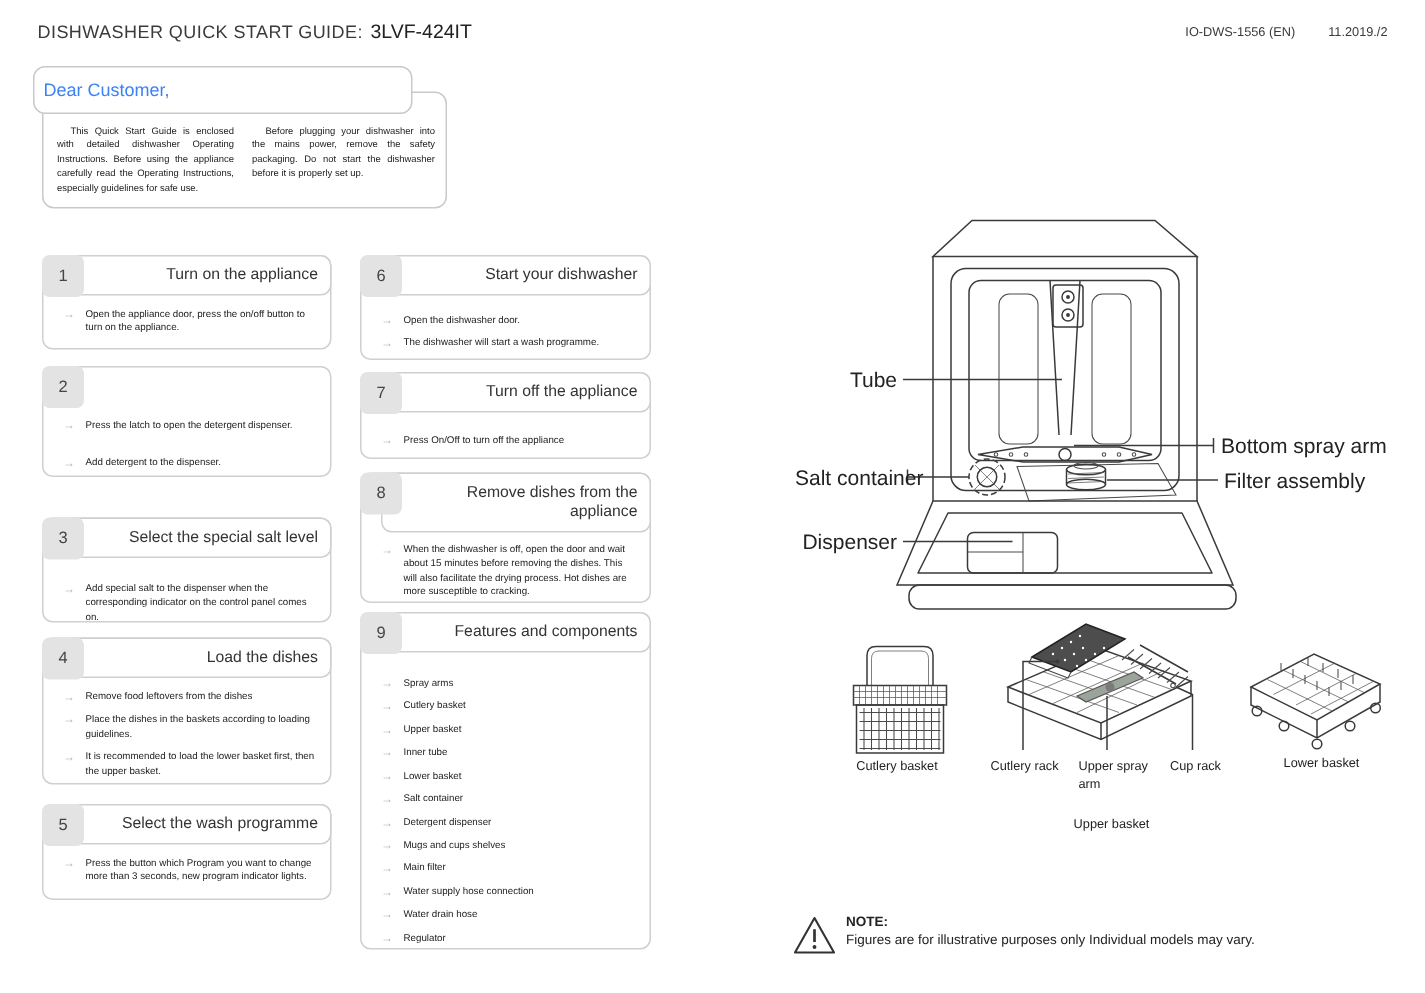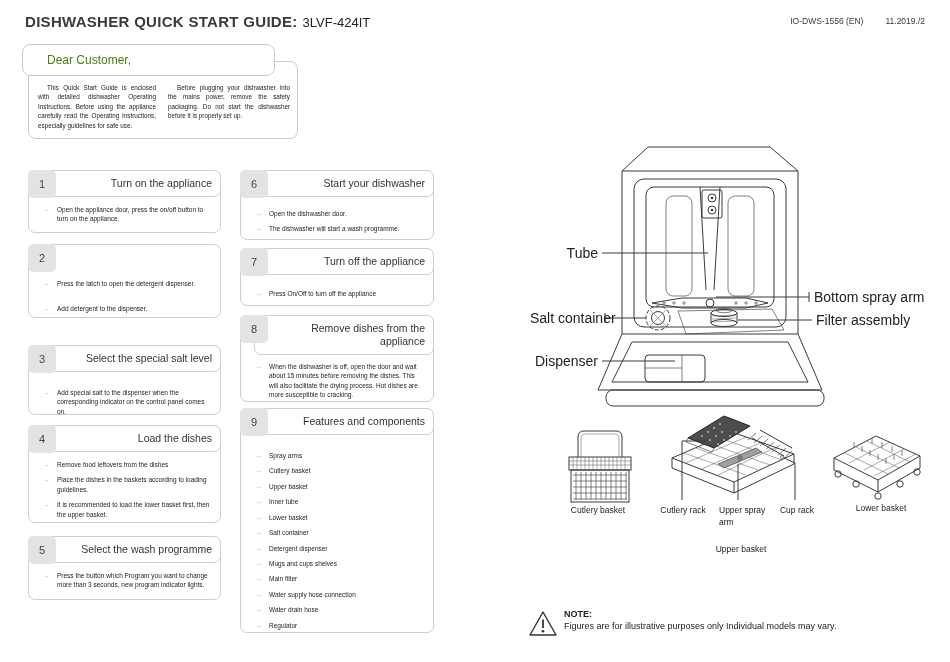--- a/index.html
+++ b/index.html
@@ -2,28 +2,28 @@
 <html><head>
 <meta charset="utf-8">
 <style>
   html,body{margin:0;padding:0;background:#ffffff;}
   body{width:950px;height:662px;position:relative;overflow:hidden;
        font-family:"Liberation Sans","DejaVu Sans",sans-serif;color:#2e2e2e;}
   .abs{position:absolute;}
 
   
   .hdr-left{left:25px;top:13px;display:flex;align-items:baseline;gap:5px;}
-  .hdr-prefix{font-size:15px;letter-spacing:.3px;color:#3a3a3a;font-weight:bold;}
+  .hdr-prefix{font-size:12px;letter-spacing:.3px;color:#3a3a3a;}
   .hdr-model{font-size:13px;color:#222;}
   .hdr-right{right:25px;top:16px;display:flex;gap:22px;font-size:8.5px;color:#3a3a3a;justify-content:flex-end;}
 
   
   .greet-box{left:22px;top:44px;width:251px;height:30px;border:1px solid #c9c9c9;
              border-radius:8px;background:#fff;z-index:2;display:flex;align-items:center;}
-  .greet-box span{font-size:12px;color:#4d7c0f;margin-left:24px;}
+  .greet-box span{font-size:12px;color:#3b82f6;margin-left:6px;}
   .intro-box{left:28px;top:61px;width:268px;height:76px;border:1px solid #c9c9c9;
              border-radius:8px;background:#fff;z-index:1;}
   .intro-col{position:absolute;top:21px;width:118px;font-size:6.3px;line-height:1.5;
              text-align:justify;text-indent:9px;color:#222;}
   .col1{left:9px;} .col2{left:139px;width:122px;}
 
   
   .step{position:absolute;background:#fff;border:1px solid #cfcfcf;border-radius:7px;
         box-sizing:border-box;padding-top:34px;}
   .step.t2{padding-top:46px;}

